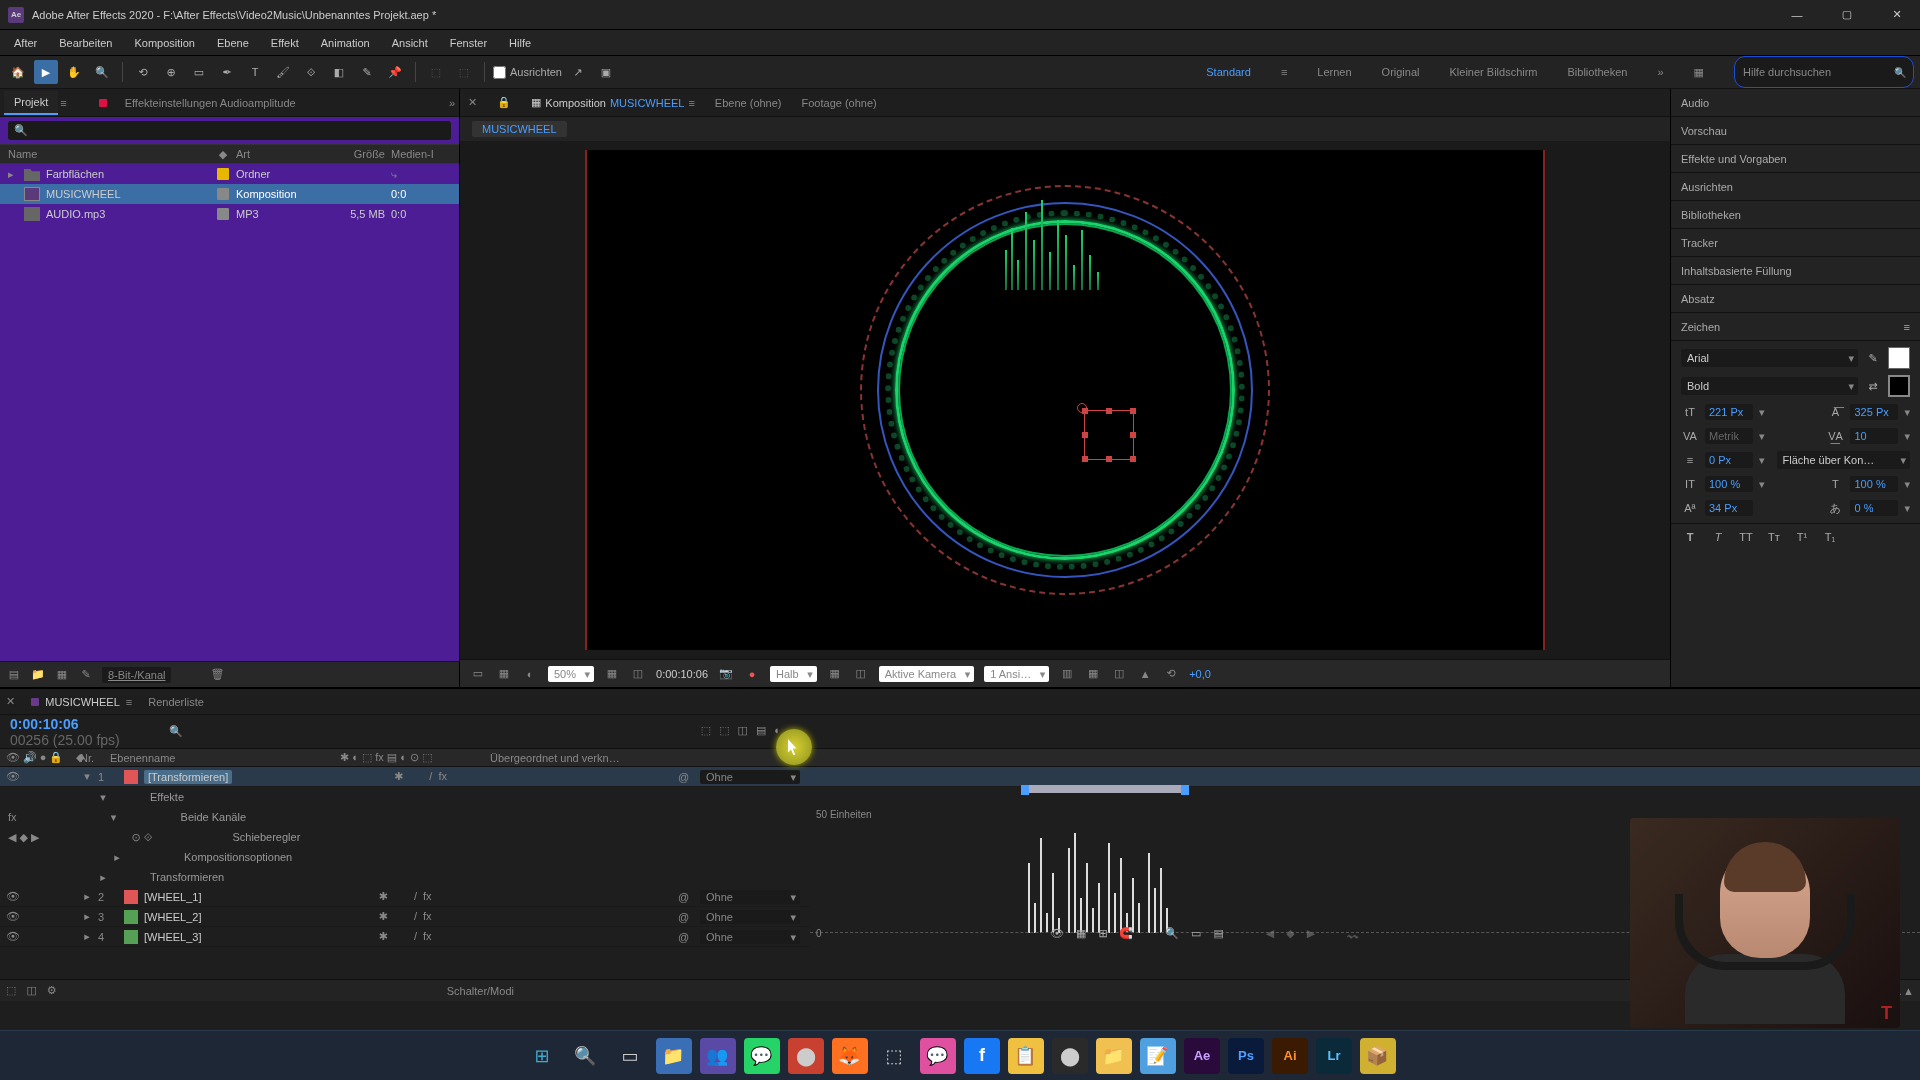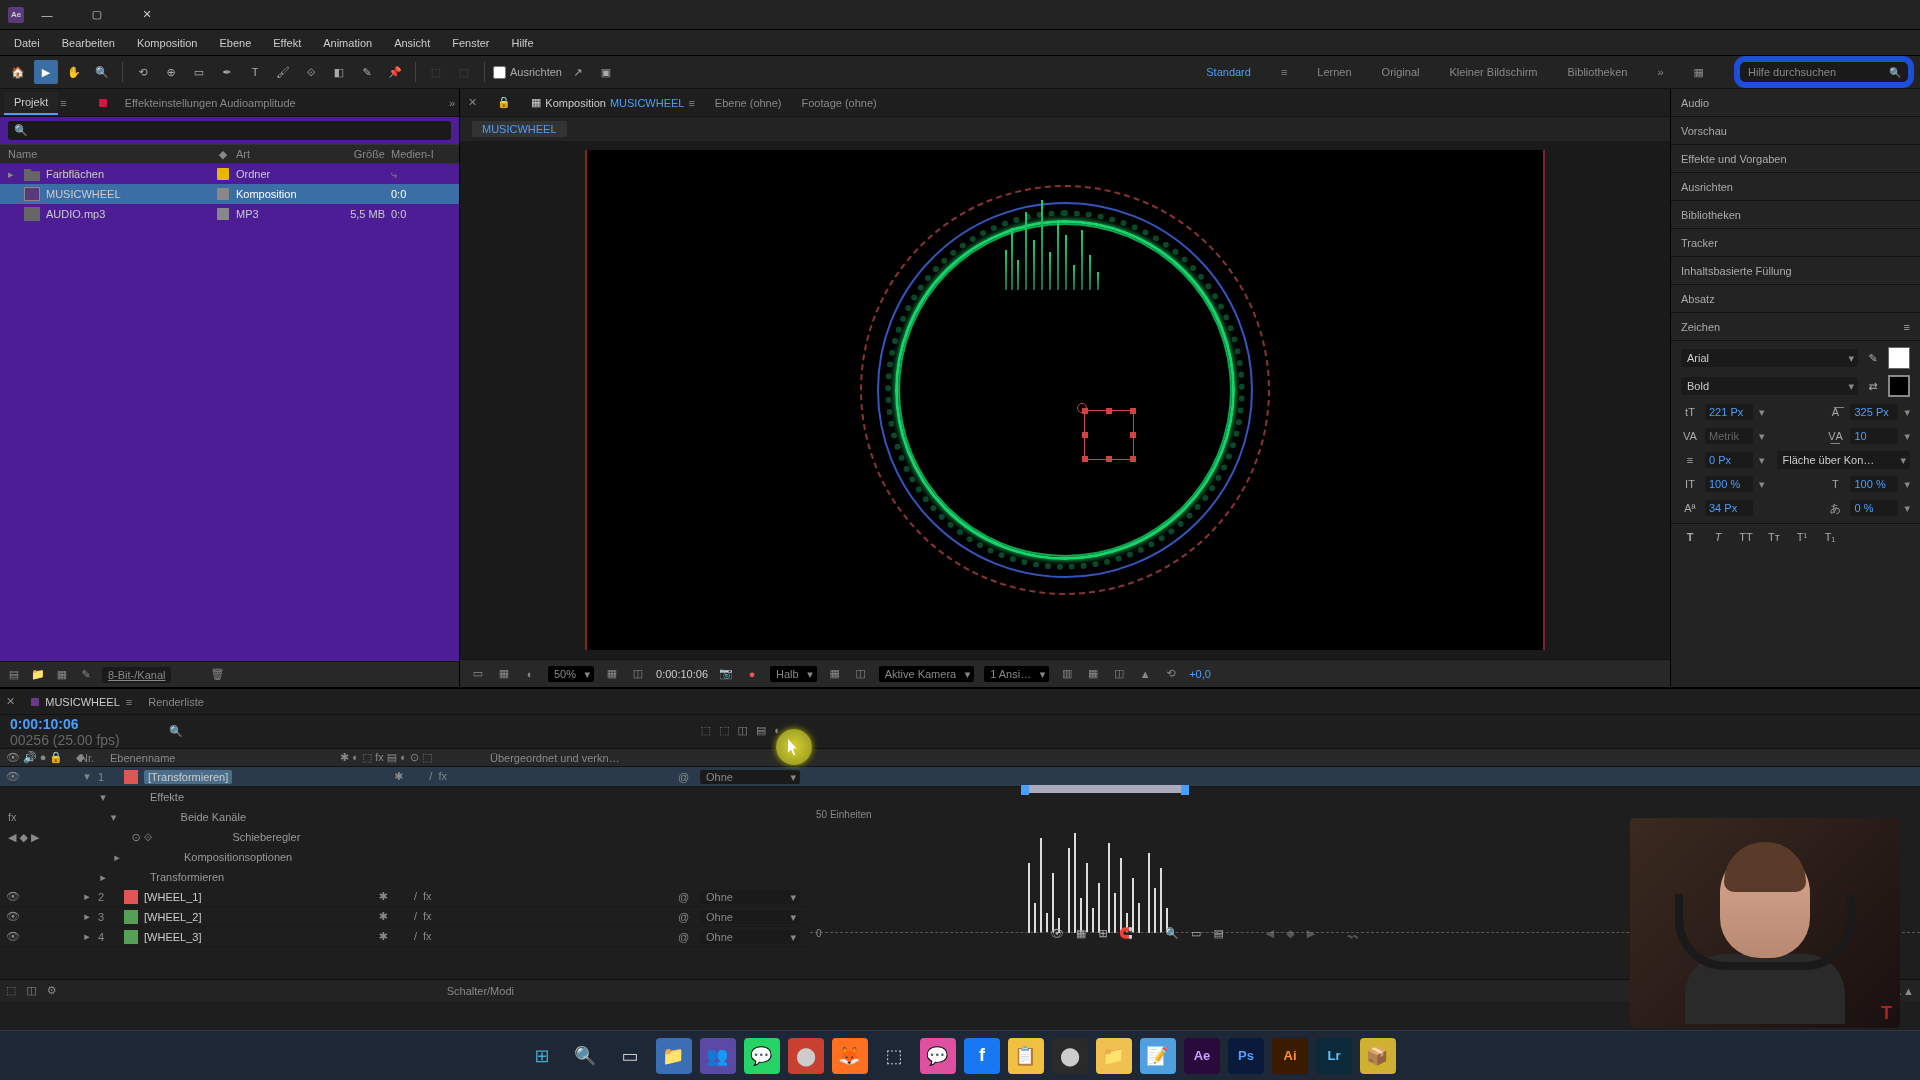--- a/index.html
+++ b/index.html
@@ -17,21 +17,21 @@
 .menubar .menuitem { padding: 4px 10px; color: #ccc; }
 
 
 .toolbar { height: 33px; background: #232323; display: flex; align-items: center; padding: 0 6px; gap: 4px; border-bottom: 1px solid #111; }
 .tool { width: 24px; height: 24px; display: flex; align-items: center; justify-content: center; color: #aaa; border-radius: 2px; }
 .tool.active { background: #3a6ea5; color: #fff; }
 .tool-sep { width: 1px; height: 20px; background: #444; margin: 0 4px; }
 .workspace-tabs { margin-left: auto; display: flex; gap: 30px; align-items: center; }
 .workspace-tab { color: #888; }
 .workspace-tab.active { color: #4a9eff; }
-.search-box { width: 180px; height: 32px; background: #1a1a1a; border: 6px solid #1d4ed8; border-radius: 11px; padding: 0 24px 0 8px; color: #888; display:flex;align-items:center;position:relative; }
+.search-box { width: 180px; height: 32px; background: #1a1a1a; border: 1px solid #1d4ed8; border-radius: 11px; padding: 0 24px 0 8px; color: #888; display:flex;align-items:center;position:relative; }
 .search-box::before { content:"🔍"; position:absolute; right:6px; font-size:10px; color:#888; }
 
 
 .main { display: flex; height: 598px; }
 .left-panel { width: 460px; background: #4c1d95; border-right: 1px solid #000; display: flex; flex-direction: column; }
 .panel-tabs { height: 28px; display: flex; align-items: center; background: #1e1e1e; border-bottom: 1px solid #111; padding: 0 4px; gap: 2px; }
 .panel-tab { padding: 5px 10px; color: #888; }
 .panel-tab.active { background: #232323; color: #ccc; border-bottom: 2px solid #4a9eff; }
 .panel-status-dot { width: 8px; height: 8px; background: #d14; border-radius: 1px; margin-right:6px; }
 
@@ -87,21 +87,21 @@
 .spike { position:absolute; bottom:0; width:2px; background: linear-gradient(#19d46a, #1a6e40); }
 .selection-box { position:absolute; left:52%; top:52%; width:50px; height:50px; border:1px solid #c44; }
 .selection-box .handle { position:absolute; width:6px; height:6px; background:#c44; }
 .selection-box .h-tl { top:-3px; left:-3px; } .selection-box .h-tr { top:-3px; right:-3px; }
 .selection-box .h-bl { bottom:-3px; left:-3px; } .selection-box .h-br { bottom:-3px; right:-3px; }
 .selection-box .h-tc { top:-3px; left:50%;margin-left:-3px; } .selection-box .h-bc { bottom:-3px; left:50%;margin-left:-3px; }
 .selection-box .h-lc { left:-3px; top:50%;margin-top:-3px; } .selection-box .h-rc { right:-3px; top:50%;margin-top:-3px; }
 .selection-box .anchor { position:absolute; left:-8px; top:-8px; width:10px;height:10px;border:1px solid #c44;border-radius:50%; }
 
 .viewer-footer { height: 28px; background: #282828; border-top:1px solid #111; display:flex;align-items:center;gap:10px;padding:0 10px;color:#888; }
-.vf-dropdown { background:#000000; padding:2px 18px 2px 6px; border-radius:2px; position:relative; }
+.vf-dropdown { background:#ffffff; padding:2px 18px 2px 6px; border-radius:2px; position:relative; }
 .vf-dropdown::after { content:"▾"; position:absolute; right:4px; }
 .vf-icon { width:16px;height:16px;display:flex;align-items:center;justify-content:center; }
 
 
 .right-panel { width: 250px; background: #232323; border-left: 1px solid #000; display:flex;flex-direction:column; }
 .rp-header { height: 28px; display:flex;align-items:center;padding:0 10px;border-bottom:1px solid #111;color:#aaa; justify-content:space-between; }
 .char-body { padding: 6px 10px; display:flex;flex-direction:column;gap:6px; }
 .char-row { display:flex;align-items:center;gap:6px; }
 .char-dropdown { flex:1; background:#1a1a1a; padding:3px 6px; border-radius:2px; color:#ccc; position:relative; }
 .char-dropdown::after { content:"▾"; position:absolute; right:4px; color:#888; }
@@ -192,29 +192,30 @@
 .hair { position:absolute; top:-6px; left:4px; right:4px; height:50px; background:#5a3a28; border-radius:40px 40px 10px 10px; }
 .shoulders { width:160px;height:70px;background:#2a2a2a;border-radius:40px 40px 0 0;margin-top:-4px; }
 .headphones { position:absolute; top:46px; left:-10px; right:-10px; height:76px; border:8px solid #1a1a1a; border-top:none; border-radius:0 0 50px 50px; }
 .cam-logo { position:absolute; bottom:4px; right:8px; color:#b02020; font-weight:bold; font-size:18px; }
 </style>
 </head>
 <body>
 
 <div class="titlebar">
   <div class="ae-logo">Ae</div>
+  <div class="title">Adobe After Effects 2020 - F:\After Effects\Video2Music\Unbenanntes Projekt.aep *</div>
   <div class="winbtns">
     <div class="winbtn">―</div>
     <div class="winbtn">▢</div>
     <div class="winbtn">✕</div>
   </div>
 </div>
 
 <div class="menubar">
-  <div class="menuitem">Datei</div>
+  <div class="menuitem">After</div>
   <div class="menuitem">Bearbeiten</div>
   <div class="menuitem">Komposition</div>
   <div class="menuitem">Ebene</div>
   <div class="menuitem">Effekt</div>
   <div class="menuitem">Animation</div>
   <div class="menuitem">Ansicht</div>
   <div class="menuitem">Fenster</div>
   <div class="menuitem">Hilfe</div>
 </div>
 

